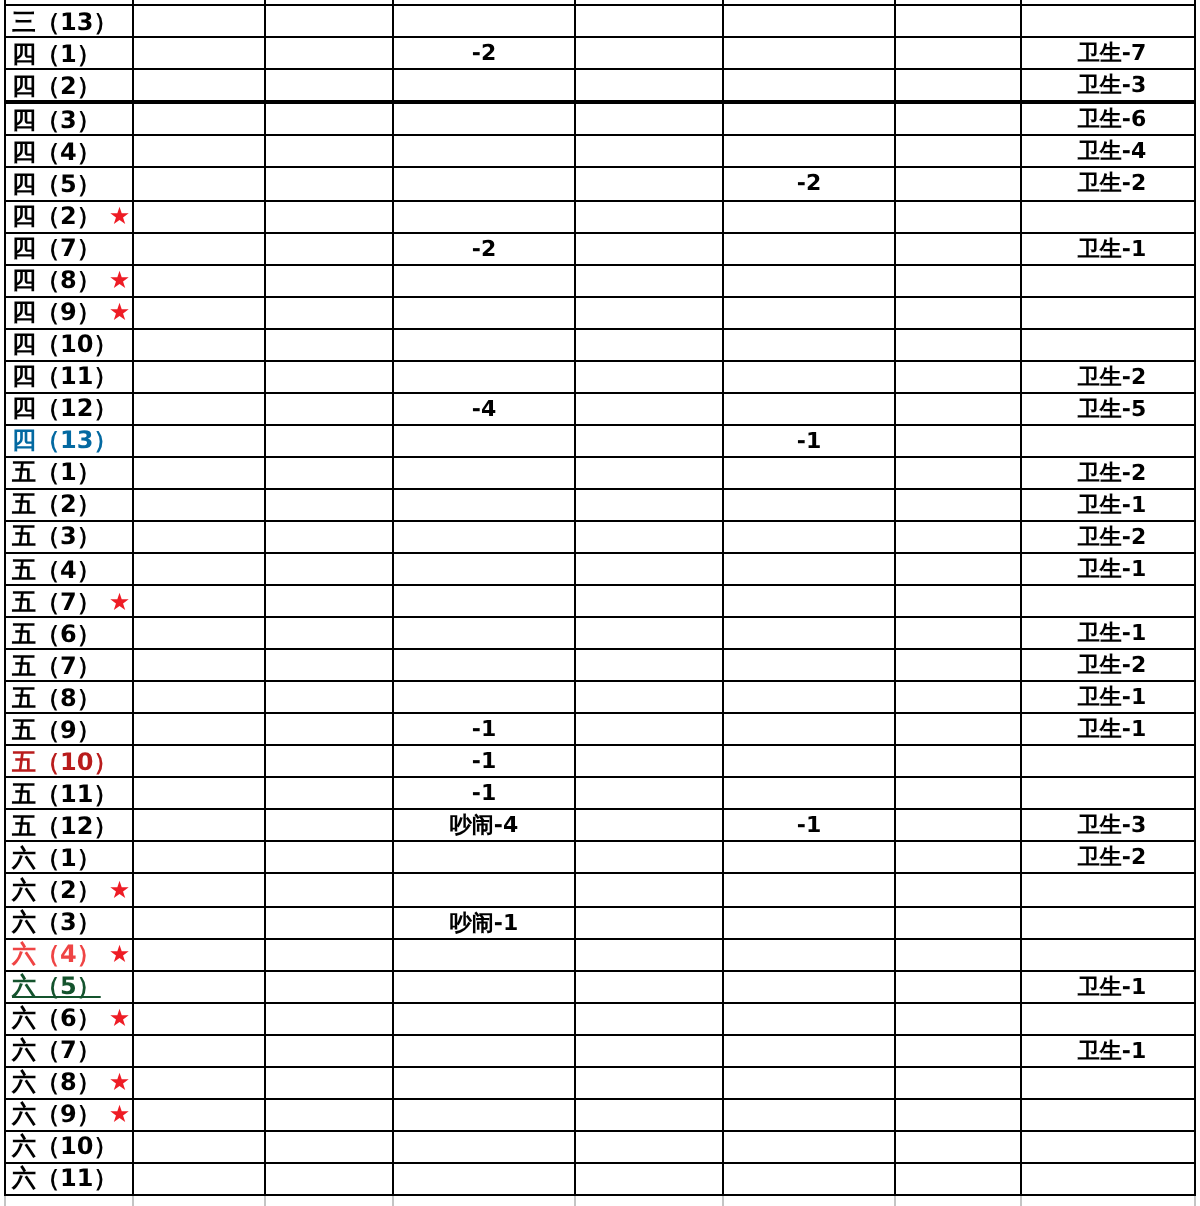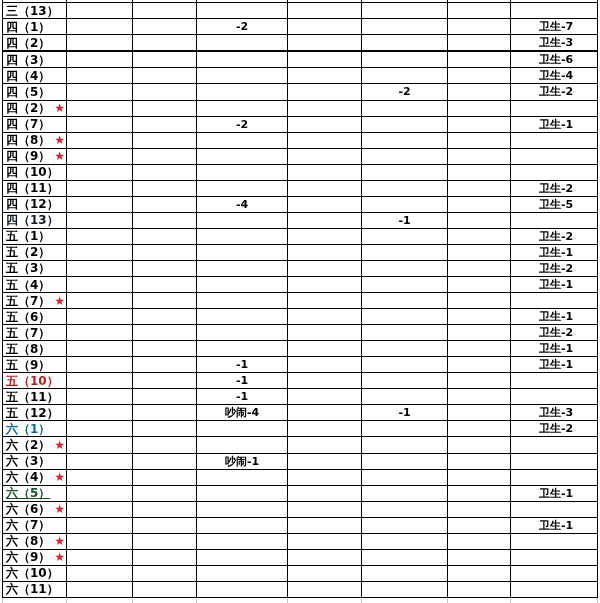--- a/index.html
+++ b/index.html
@@ -202,21 +202,21 @@
           <td class="label-cell"><span style="color: rgb(0, 0, 0);">四（12）</span></td>
           <td></td>
           <td></td>
           <td>-4</td>
           <td></td>
           <td></td>
           <td></td>
           <td class="wl">卫生-5</td>
         </tr>
         <tr>
-          <td class="label-cell"><span style="color: #0f172a; text-align: right;">四（13）</span></td>
+          <td class="label-cell"><span style="color: #0369a1; text-align: right;">四（13）</span></td>
           <td></td>
           <td></td>
           <td></td>
           <td></td>
           <td>-1</td>
           <td></td>
           <td class="wl"></td>
         </tr>
         <tr>
           <td class="label-cell"><span style="color: rgb(0, 0, 0);">五（1）</span></td>
@@ -332,21 +332,21 @@
           <td class="label-cell"><span style="color: rgb(0, 0, 0);">五（12）</span></td>
           <td></td>
           <td></td>
           <td>吵闹-4</td>
           <td></td>
           <td>-1</td>
           <td></td>
           <td class="wl">卫生-3</td>
         </tr>
         <tr>
-          <td class="label-cell"><span style="color: #0369a1;">六（1）</span></td>
+          <td class="label-cell"><span style="color: #000000;">六（1）</span></td>
           <td></td>
           <td></td>
           <td></td>
           <td></td>
           <td></td>
           <td></td>
           <td class="wl">卫生-2</td>
         </tr>
         <tr>
           <td class="label-cell"><span style="color: rgb(0, 0, 0);">六（2）</span><span class="star" style="color: rgb(238, 28, 37);">★</span></td>
@@ -362,21 +362,21 @@
           <td class="label-cell"><span style="color: rgb(0, 0, 0);">六（3）</span></td>
           <td></td>
           <td></td>
           <td>吵闹-1</td>
           <td></td>
           <td></td>
           <td></td>
           <td class="wl"></td>
         </tr>
         <tr>
-          <td class="label-cell"><span style="color: #000000; text-align: center;">六（4）</span><span class="star" style="color: rgb(238, 28, 37);">★</span></td>
+          <td class="label-cell"><span style="color: #ef4444; text-align: center;">六（4）</span><span class="star" style="color: rgb(238, 28, 37);">★</span></td>
           <td></td>
           <td></td>
           <td></td>
           <td></td>
           <td></td>
           <td></td>
           <td class="wl"></td>
         </tr>
         <tr>
           <td class="label-cell"><span style="color: #14532d; text-decoration: underline;">六（5）</span></td>

